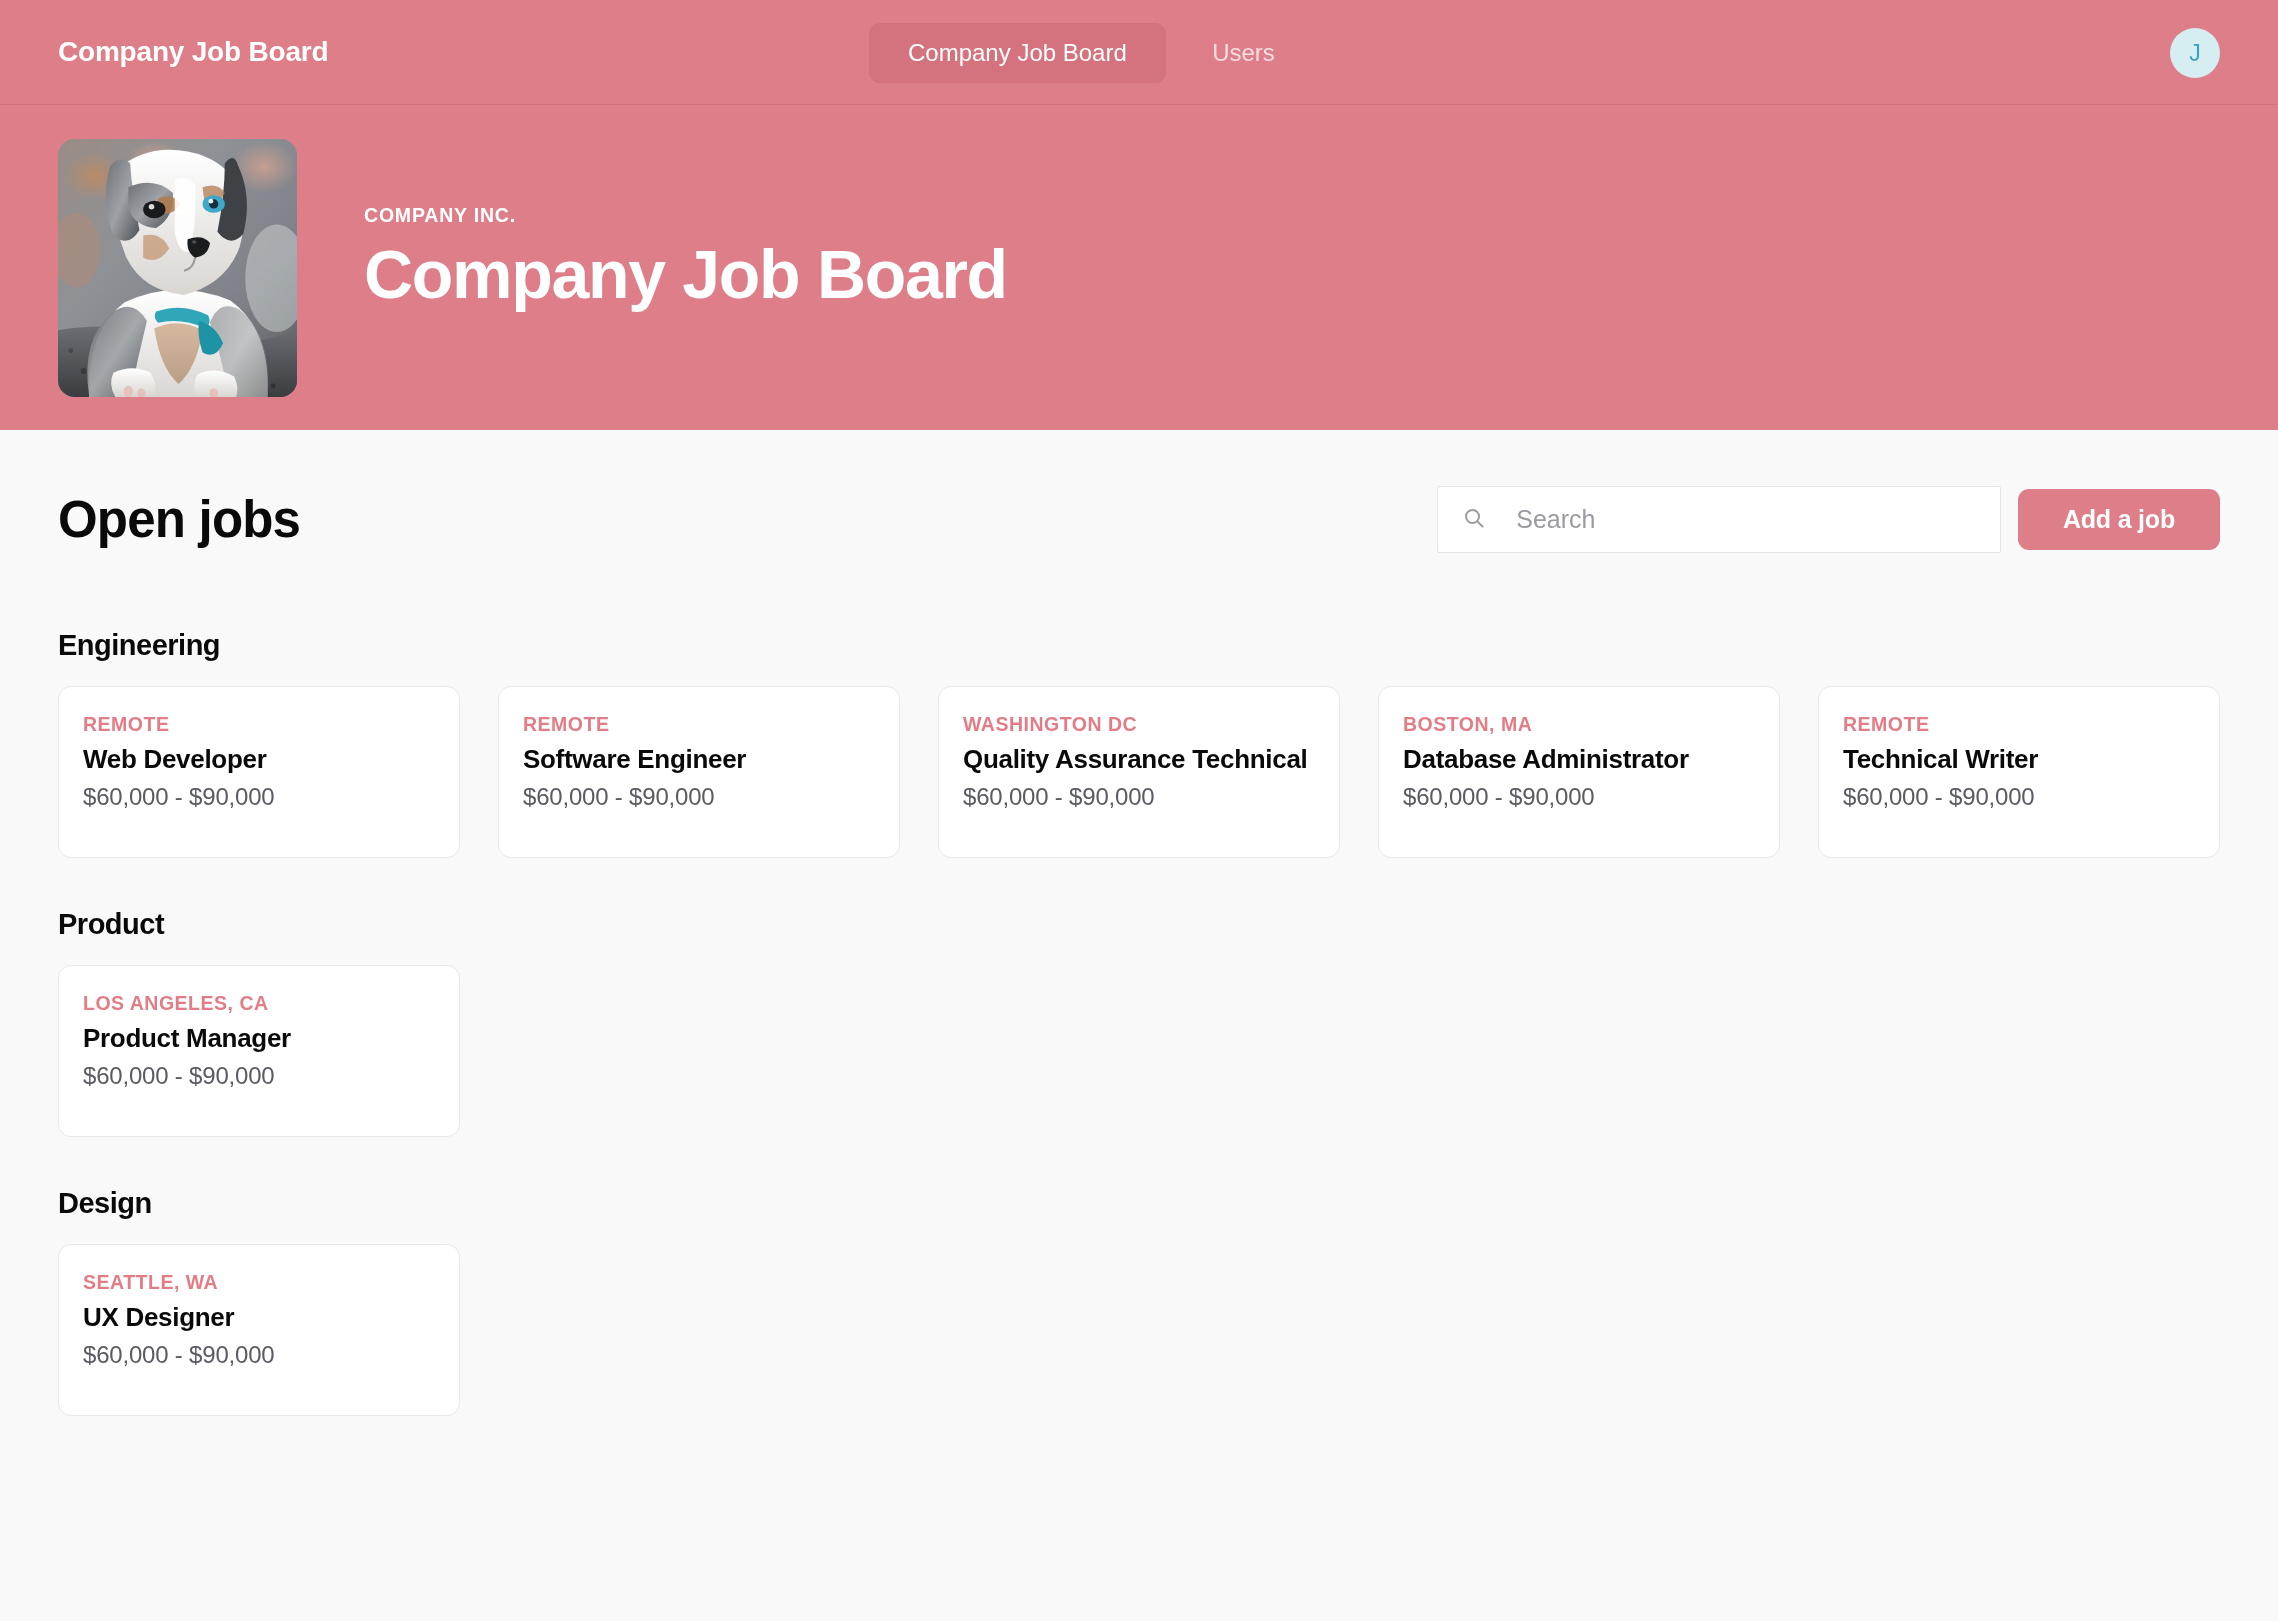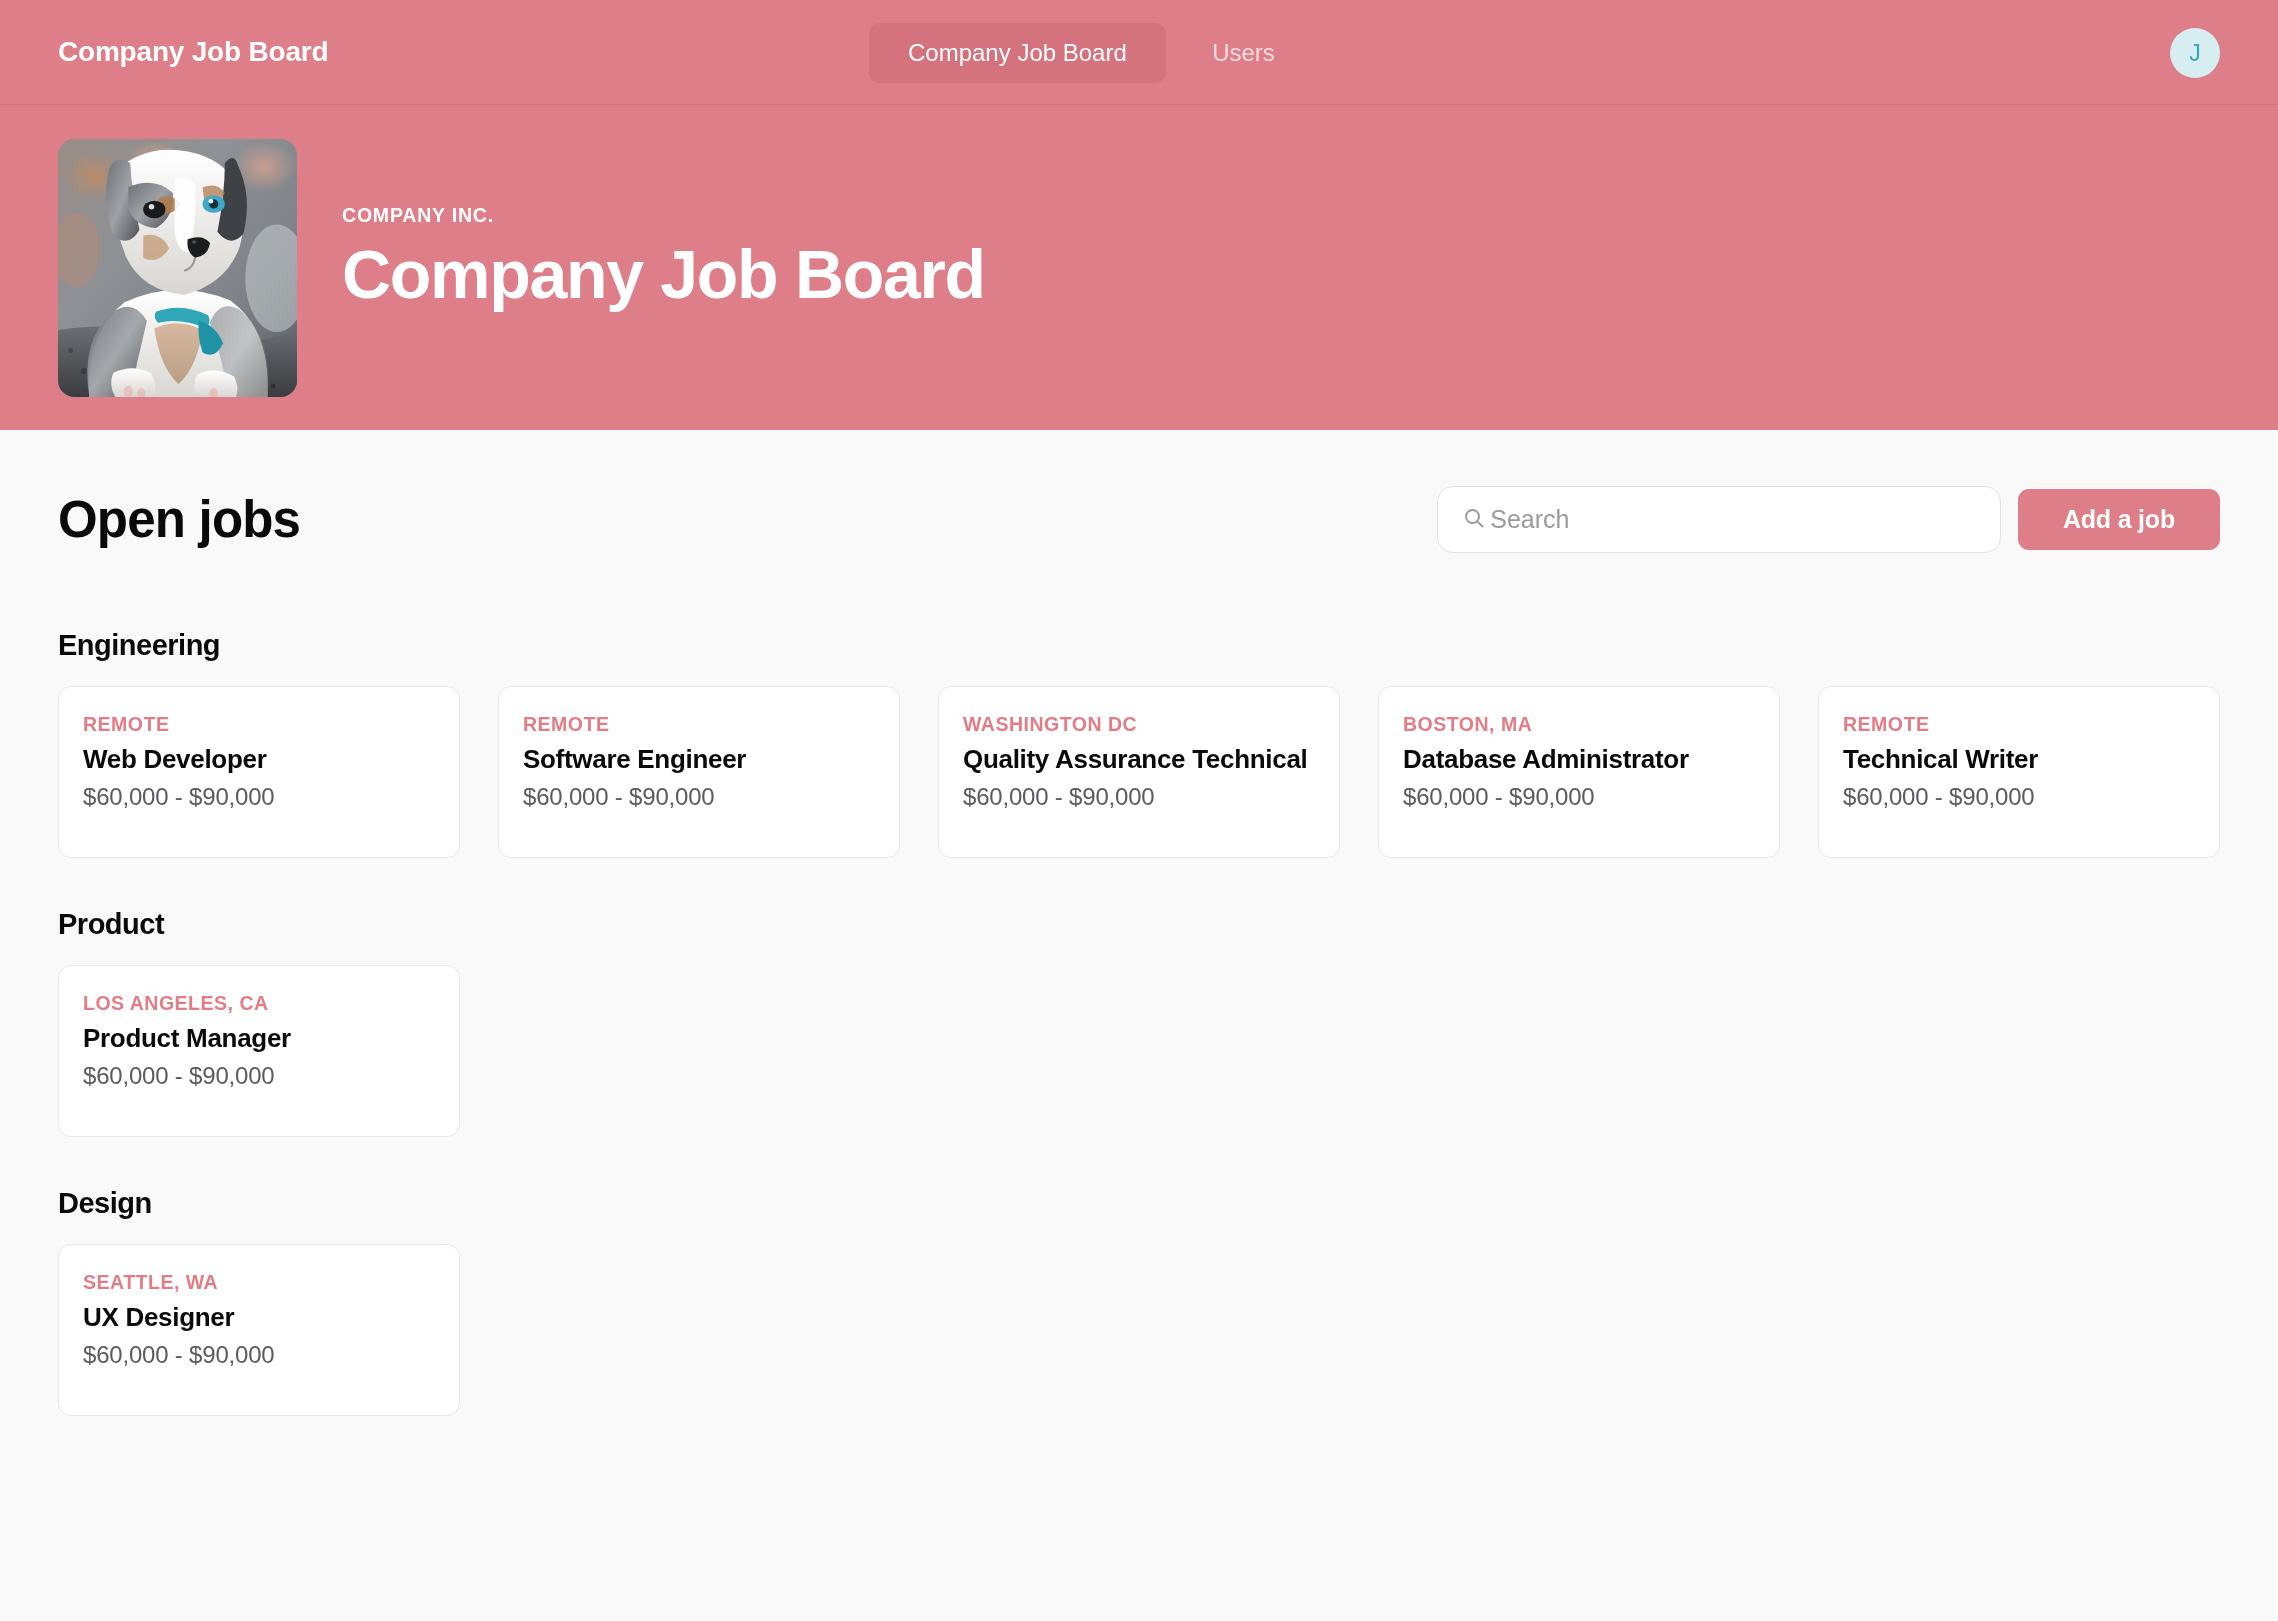--- a/index.html
+++ b/index.html
@@ -81,21 +81,21 @@
     cursor: pointer;
   }
 
   
   .hero {
     height: 325px;
     background: #DD7E88;
     display: flex;
     align-items: center;
     padding: 0 58px;
-    gap: 45px;
+    gap: 67px;
   }
 
   .hero-photo {
     width: 239px;
     height: 258px;
     border-radius: 16.7px;
     overflow: hidden;
     flex: none;
     position: relative;
     background: #8C8E92;
@@ -152,25 +152,25 @@
     display: flex;
     align-items: center;
     gap: 16.7px;
   }
 
   .search-box {
     width: 564px;
     height: 67px;
     background: #FFFFFF;
     border: 0.9px solid #E3E3E6;
-    border-radius: 16px;
+    border-radius: 2px;
     display: flex;
     align-items: center;
     padding: 0 24px;
-    gap: 4px;
+    gap: 30px;
   }
 
   .search-icon { flex: none; display: block; }
 
   .search-input {
     border: none;
     outline: none;
     background: transparent;
     font-family: inherit;
     font-size: 25px;

